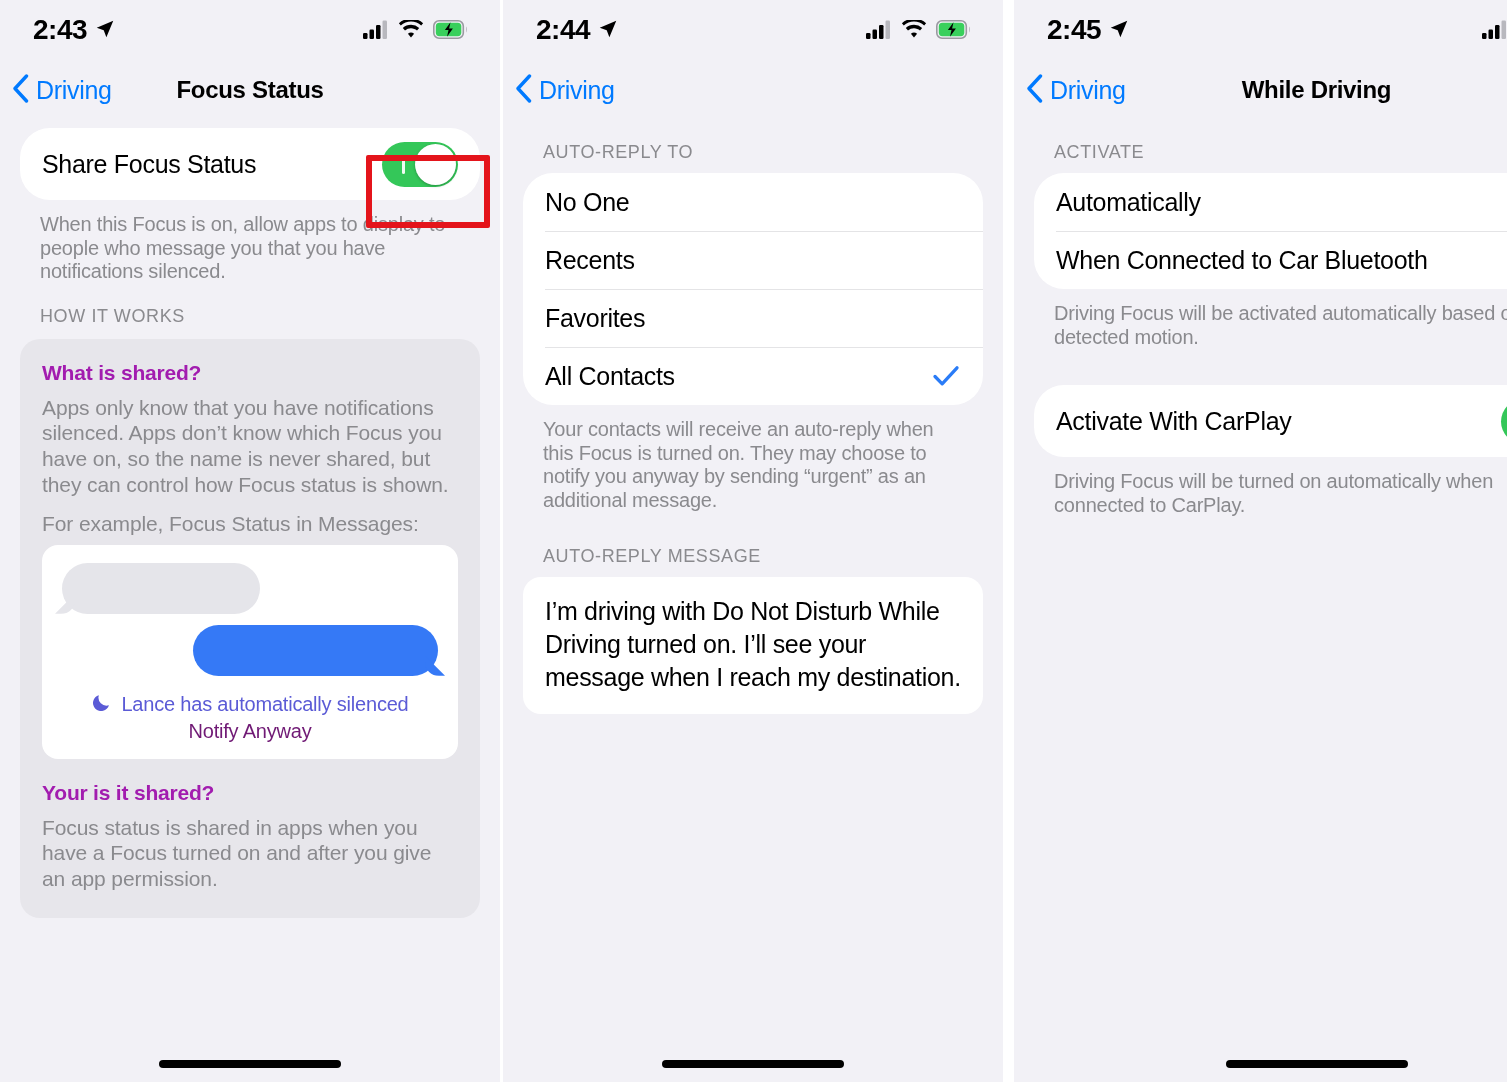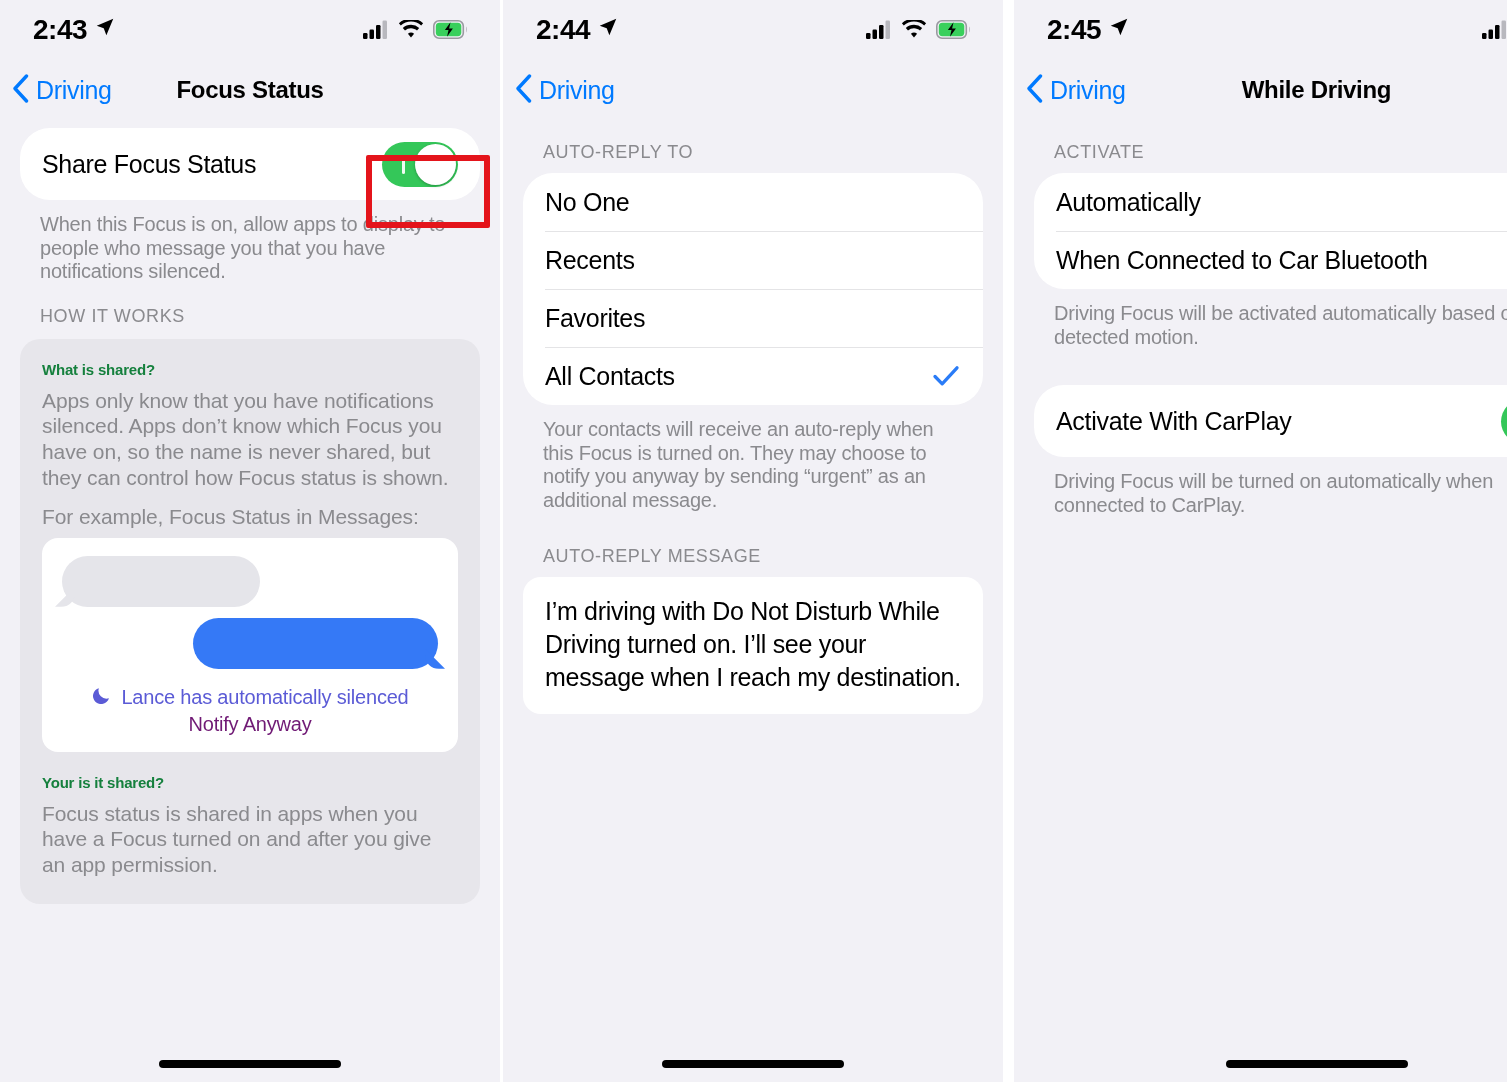--- a/index.html
+++ b/index.html
@@ -25,21 +25,21 @@
   .phone:nth-child(3) { width: 605px; margin-left: 11px; }
 
   
   .statusbar {
     height: 62px;
     display: flex;
     align-items: center;
     justify-content: space-between;
     padding: 0 32px 0 33px;
   }
-  .sb-left { display: flex; align-items: flex-start; gap: 7px; }
+  .sb-left { display: flex; align-items: center; gap: 7px; }
   .sb-time {
     font-size: 28px;
     font-weight: bold;
     letter-spacing: -0.5px;
     color: #000;
     line-height: 1;
     padding-bottom: 2px;
   }
   .loc-arrow { display: block; }
   .sb-right { display: flex; align-items: center; gap: 9px; }
@@ -158,23 +158,23 @@
   }
 
   
   .info-card {
     background: #e7e6eb;
     border-radius: 20px;
     margin-top: 2px;
     padding: 22px 22px 26px 22px;
   }
   .info-h {
-    font-size: 15px;
+    font-size: 21px;
     font-weight: bold;
-    color: #15803d;
+    color: #a21caf;
     letter-spacing: -0.2px;
     margin-bottom: 10px;
   }
   .info-p {
     font-size: 21px;
     line-height: 1.22;
     color: #8a8a8e;
     letter-spacing: -0.1px;
     margin-bottom: 14px;
   }

